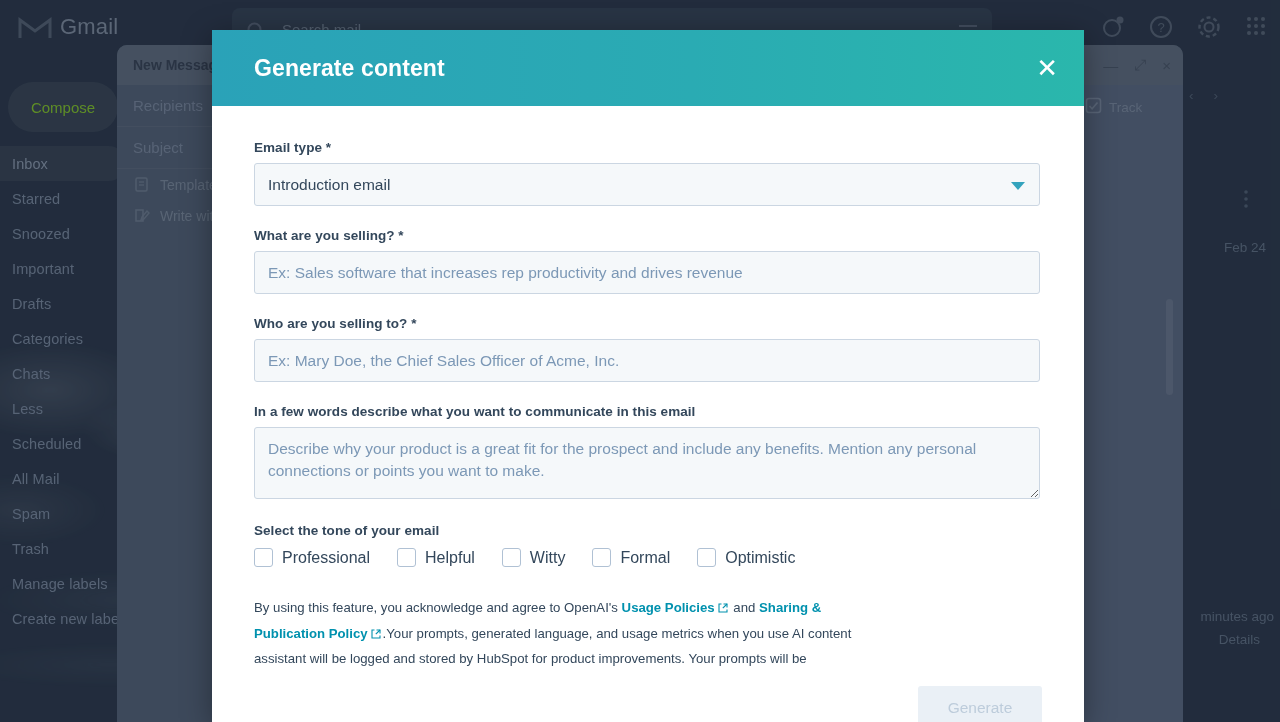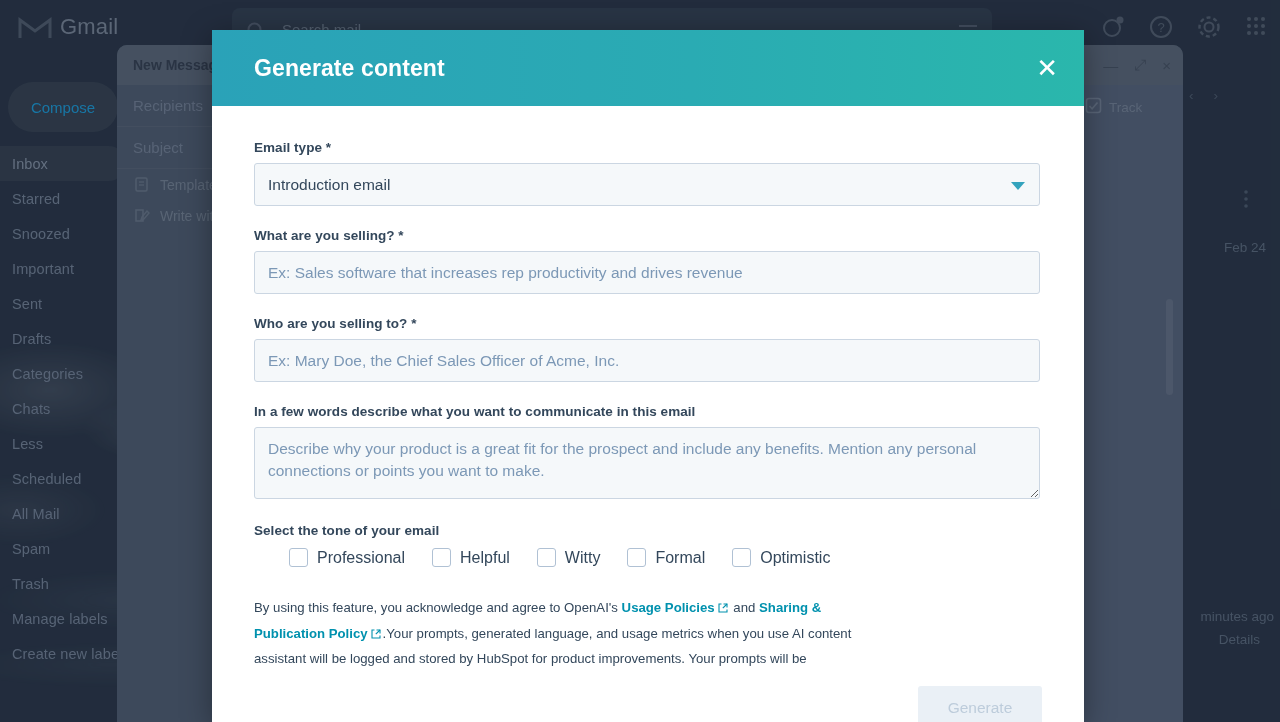--- a/index.html
+++ b/index.html
@@ -66,21 +66,21 @@
   
   #sidebar {
     position: absolute; left: 0; top: 64px; width: 126px; bottom: 0;
   }
   #compose-btn {
     margin: 18px 8px 14px 8px;
     height: 50px;
     background: rgba(255,255,255,.07);
     border-radius: 25px;
     display: flex; align-items: center; justify-content: center;
-    font-size: 15px; color: #0ea5e9;
+    font-size: 15px; color: #84cc16;
   }
   .nav-item {
     height: 35px;
     display: flex; align-items: center;
     padding-left: 12px;
     font-size: 14.5px;
     color: #78869a;
     letter-spacing: .1px;
   }
   .nav-item.active {
@@ -231,21 +231,20 @@
     resize: vertical;
   }
 
   .field { margin-bottom: 22px; }
   .field.tight { margin-bottom: 20px; }
 
   
   #tone-row {
     display: flex; align-items: center; gap: 10px;
     margin-top: 10px;
-    margin-left: 35px;
   }
   .tone-opt {
     display: flex; align-items: center; gap: 9px;
     margin-right: 17px;
     cursor: pointer;
   }
   .tone-box {
     width: 19px; height: 19px;
     border: 1px solid #b0c1d4;
     border-radius: 3px;
@@ -367,23 +366,20 @@
         <span>Inbox</span>
       </div>
     <div class="nav-item">
         <span>Starred</span>
       </div>
     <div class="nav-item">
         <span>Snoozed</span>
       </div>
     <div class="nav-item">
         <span>Important</span>
-      </div>
-    <div class="nav-item">
-        <span>Sent</span>
       </div>
     <div class="nav-item">
         <span>Drafts</span>
       </div>
     <div class="nav-item">
         <span>Categories</span>
       </div>
     <div class="nav-item">
         <span>Chats</span>
       </div>

